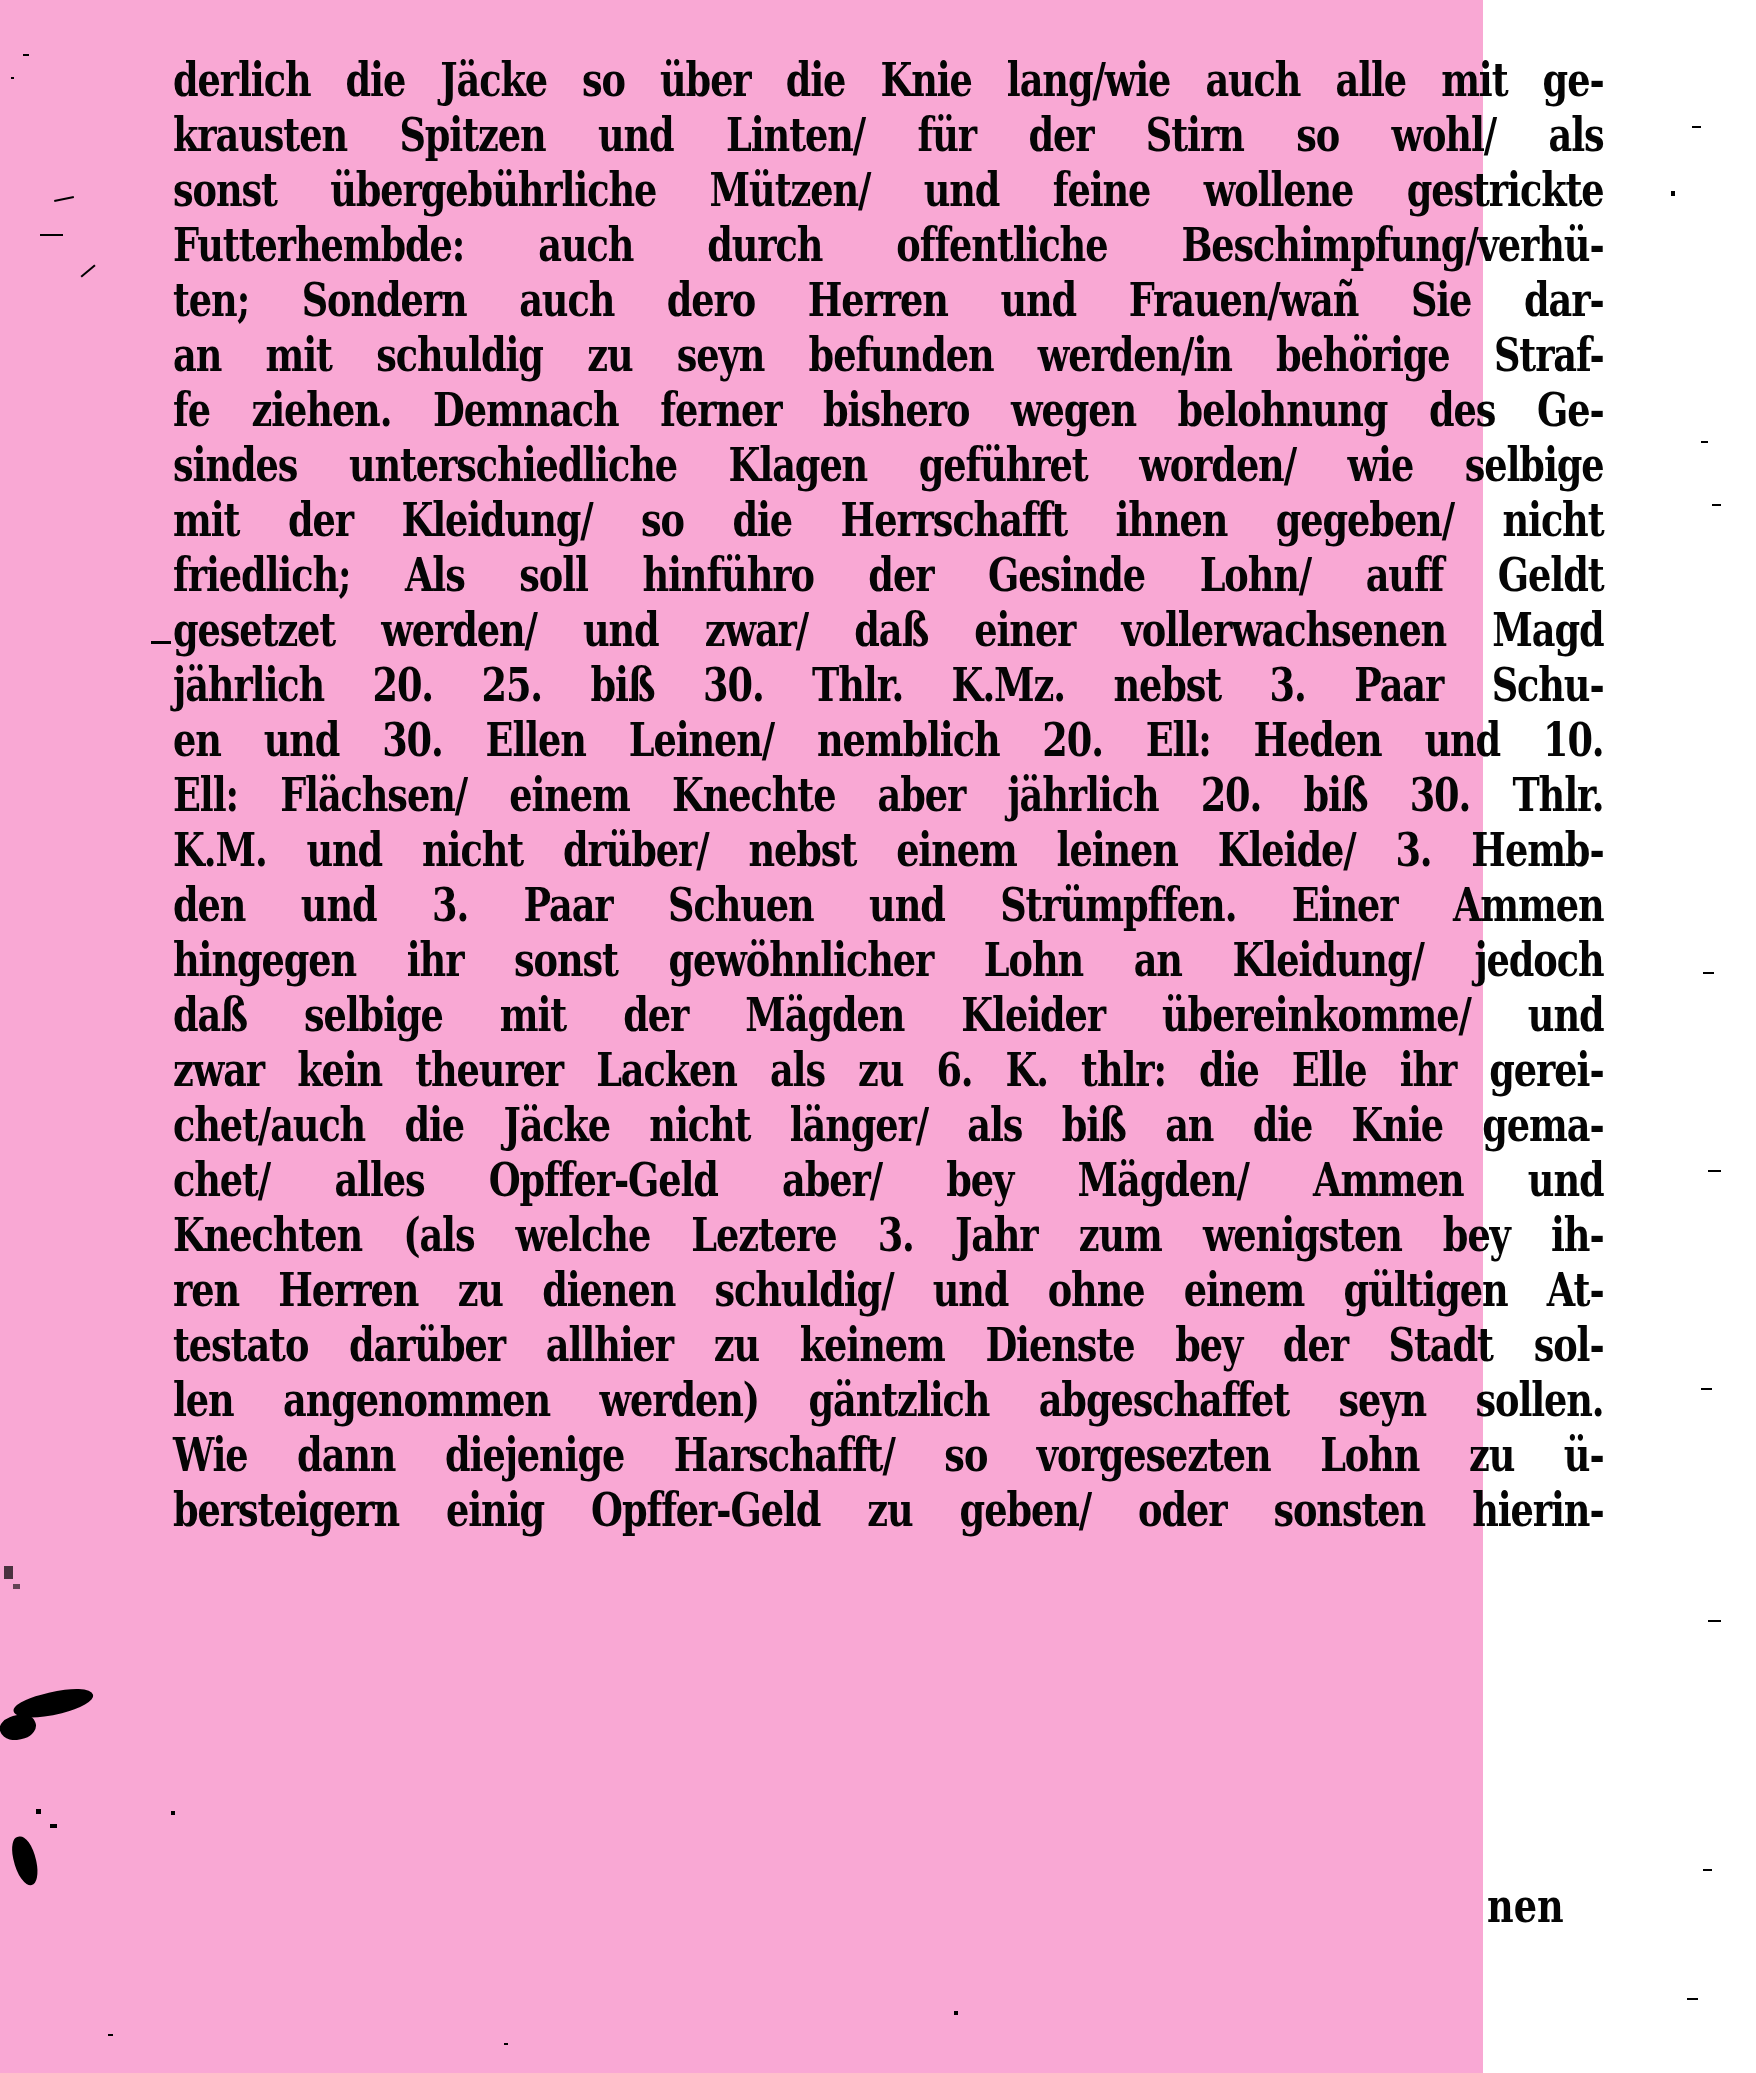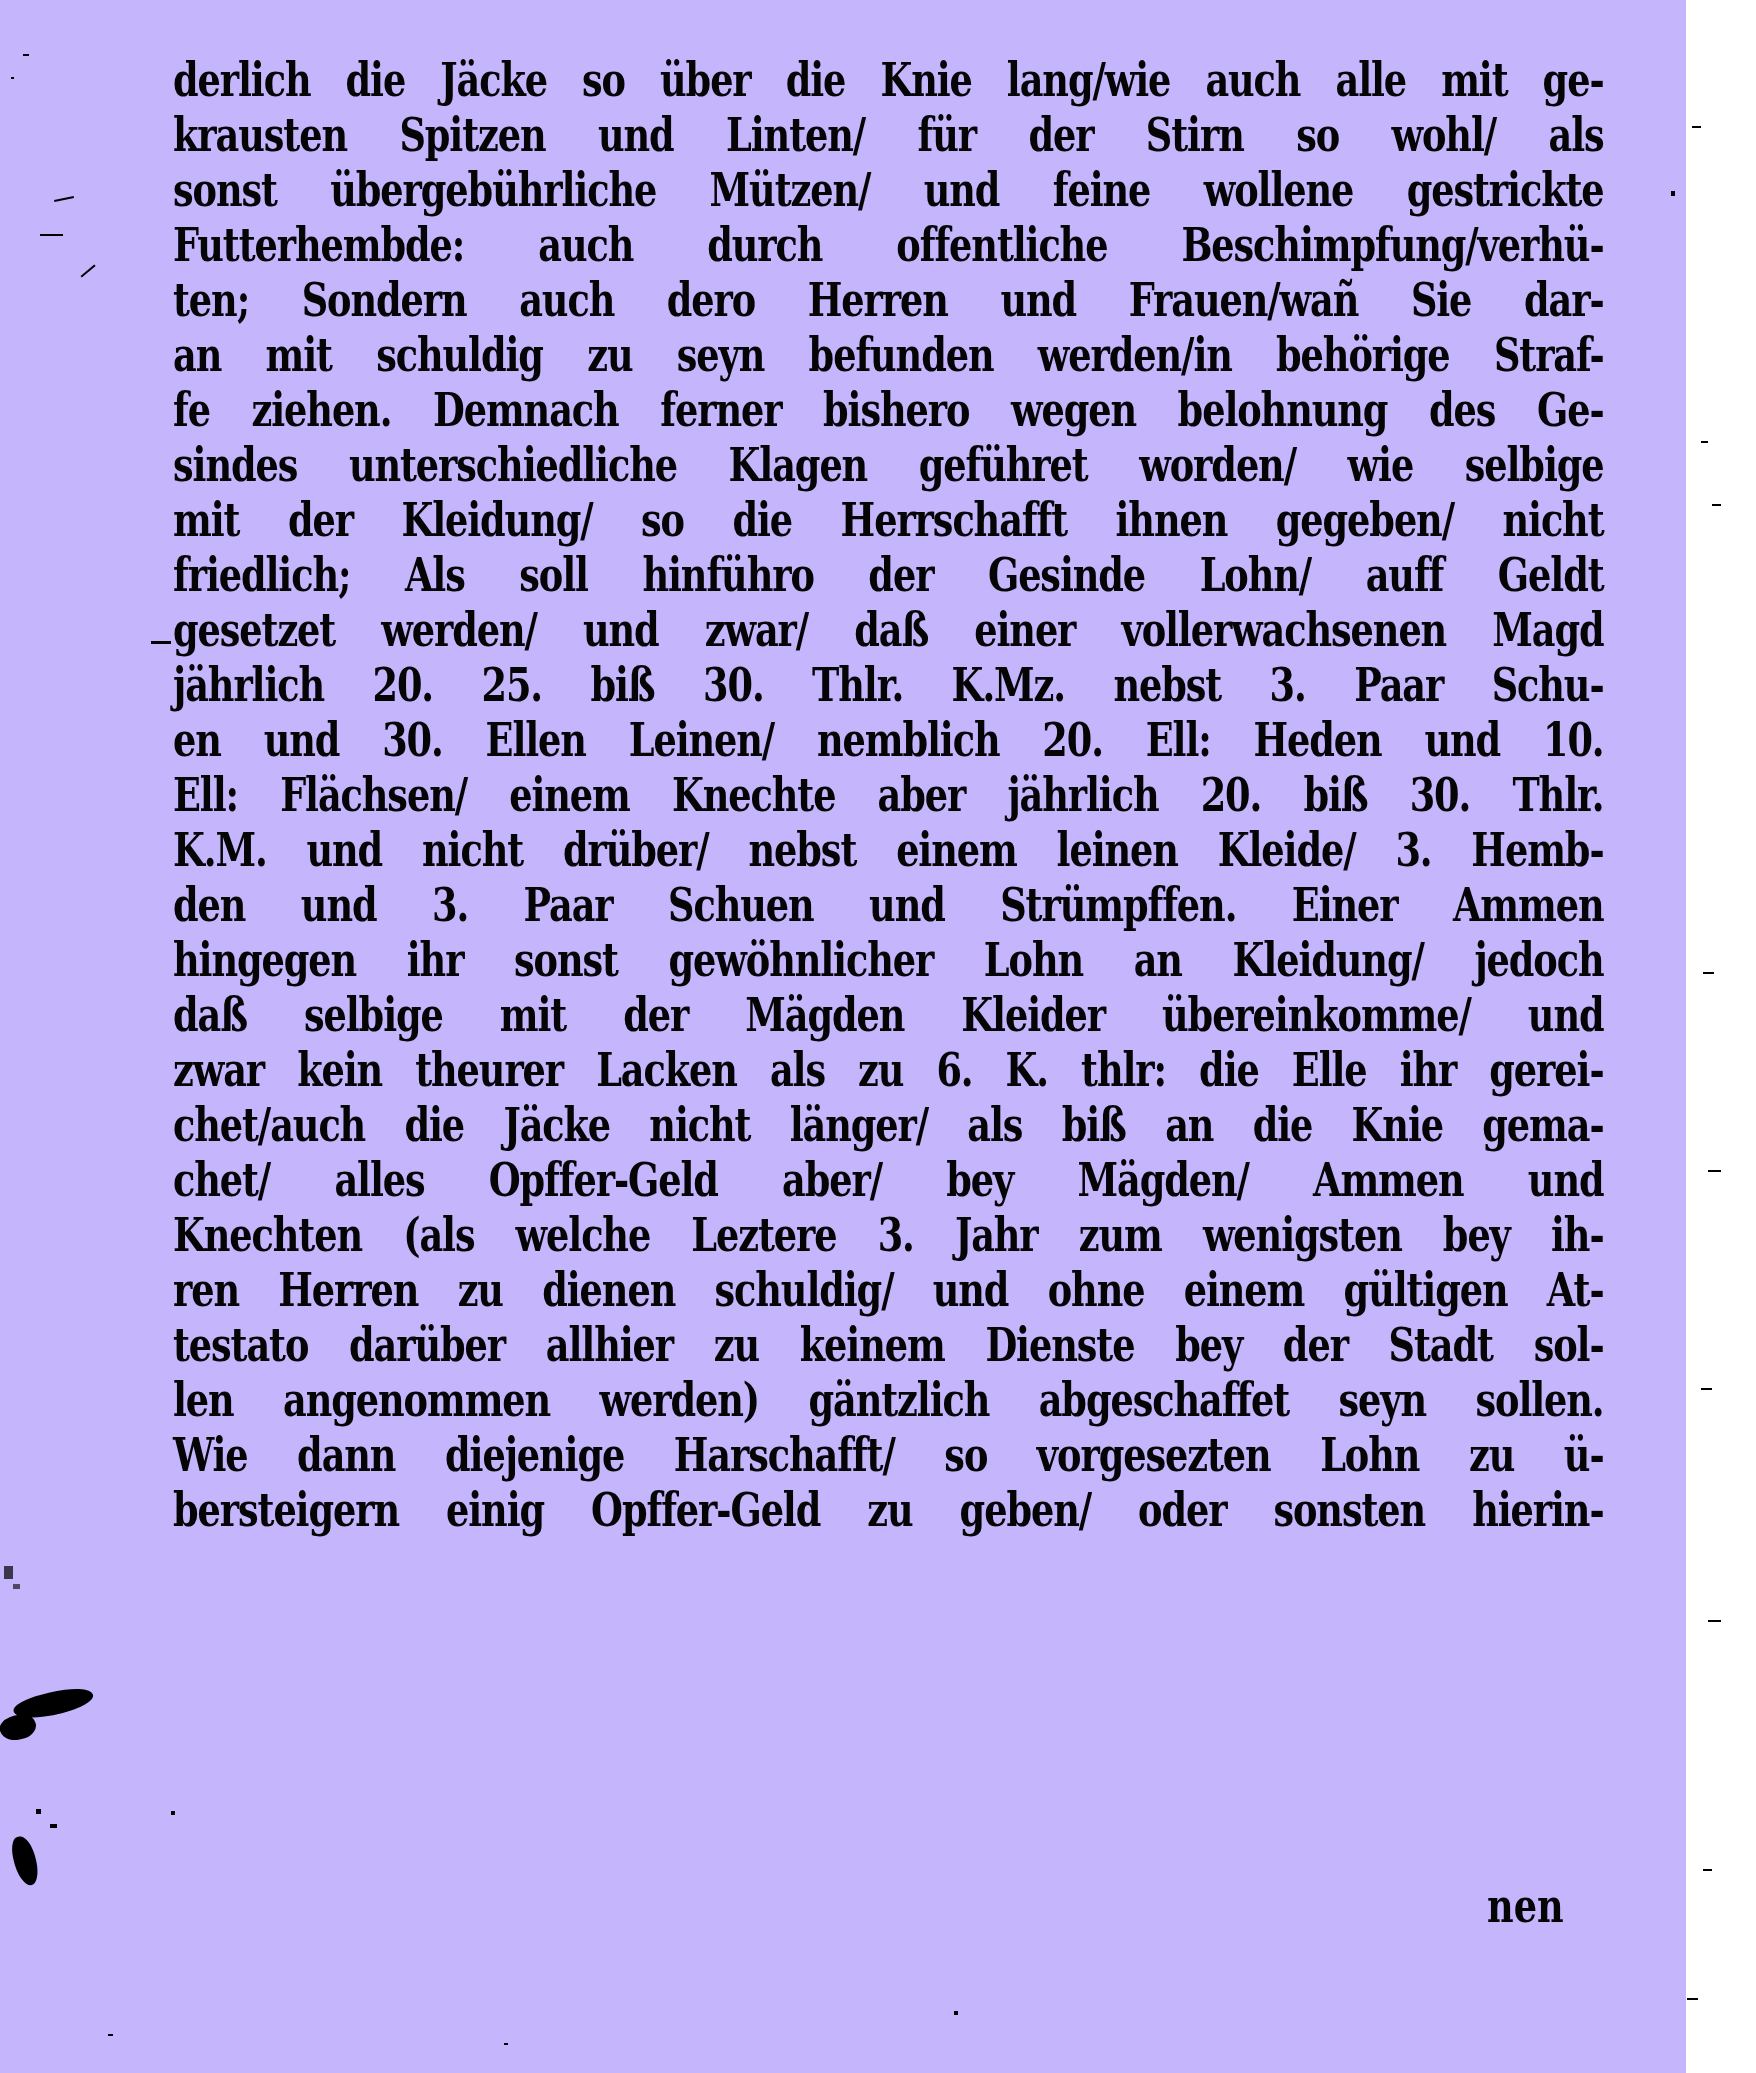--- a/index.html
+++ b/index.html
@@ -11,22 +11,22 @@
     width: 1757px;
     height: 2074px;
     position: relative;
     overflow: hidden;
     font-family: "DejaVu Serif", "Liberation Serif", serif;
     color: #000000;
   }
   .page {
     position: absolute;
     left: 0; top: 0;
-    width: 1686px; height: 2074px;
-    background: #c4b5fd;
+    width: 1483px; height: 2074px;
+    background: #f9a8d4;
   }
   .text-block {
     position: absolute;
     left: 173px;
     top: 52px;
     width: 1431px;
   }
   .line {
     height: 55px;
     line-height: 55px;

